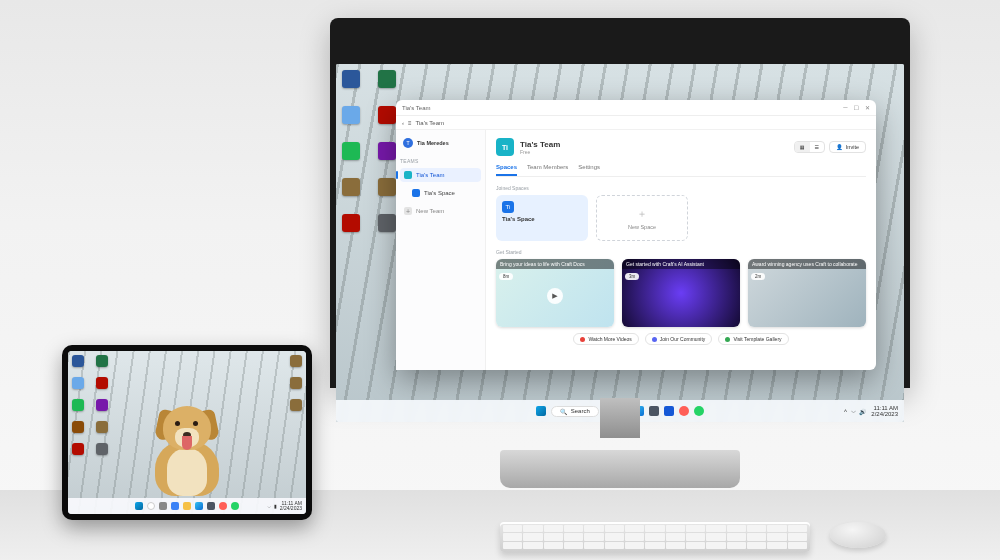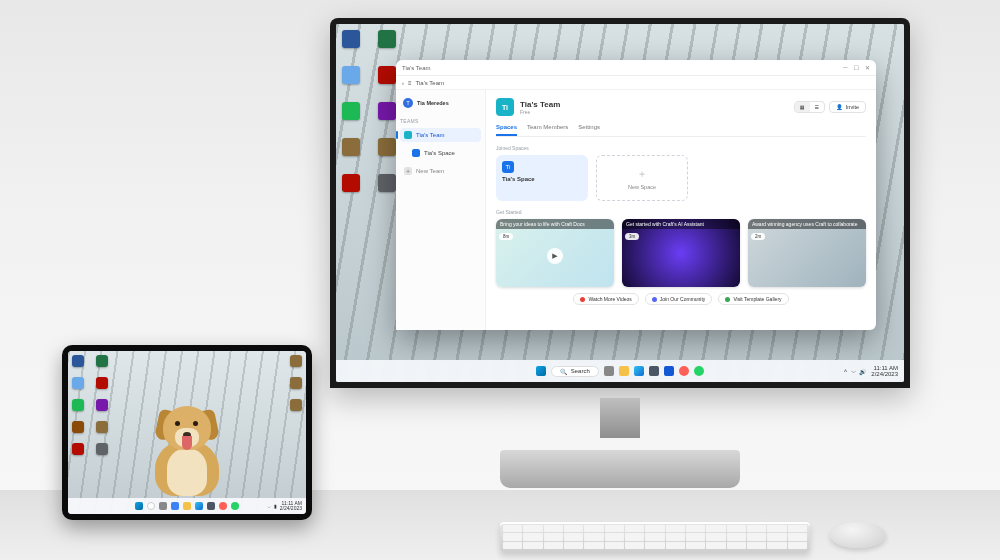--- a/index.html
+++ b/index.html
@@ -16,21 +16,21 @@
   
   .monitor {
     position: absolute; top: 18px; left: 330px; width: 580px; height: 430px;
   }
   .monitor-bezel {
     width: 100%; height: 370px; background: #1a1a1a; border-radius: 8px 8px 0 0;
     padding: 6px; box-shadow: 0 10px 30px rgba(0,0,0,.25);
   }
   .monitor-screen {
     width: 100%; height: 100%; background: linear-gradient(135deg,#c9d4d8,#a8b6bc);
-    position: relative; overflow: hidden; border-radius: 2px;
+    position: relative; overflow: hidden; border-radius: 2px; margin-top: 40px;
   }
   .monitor-stand {
     position: absolute; bottom: -40px; left: 50%; transform: translateX(-50%);
     width: 240px; height: 90px;
   }
   .stand-neck {
     position: absolute; top: 0; left: 50%; transform: translateX(-50%);
     width: 40px; height: 40px; background: linear-gradient(#bfbfbf,#8f8f8f);
   }
   .stand-base {

